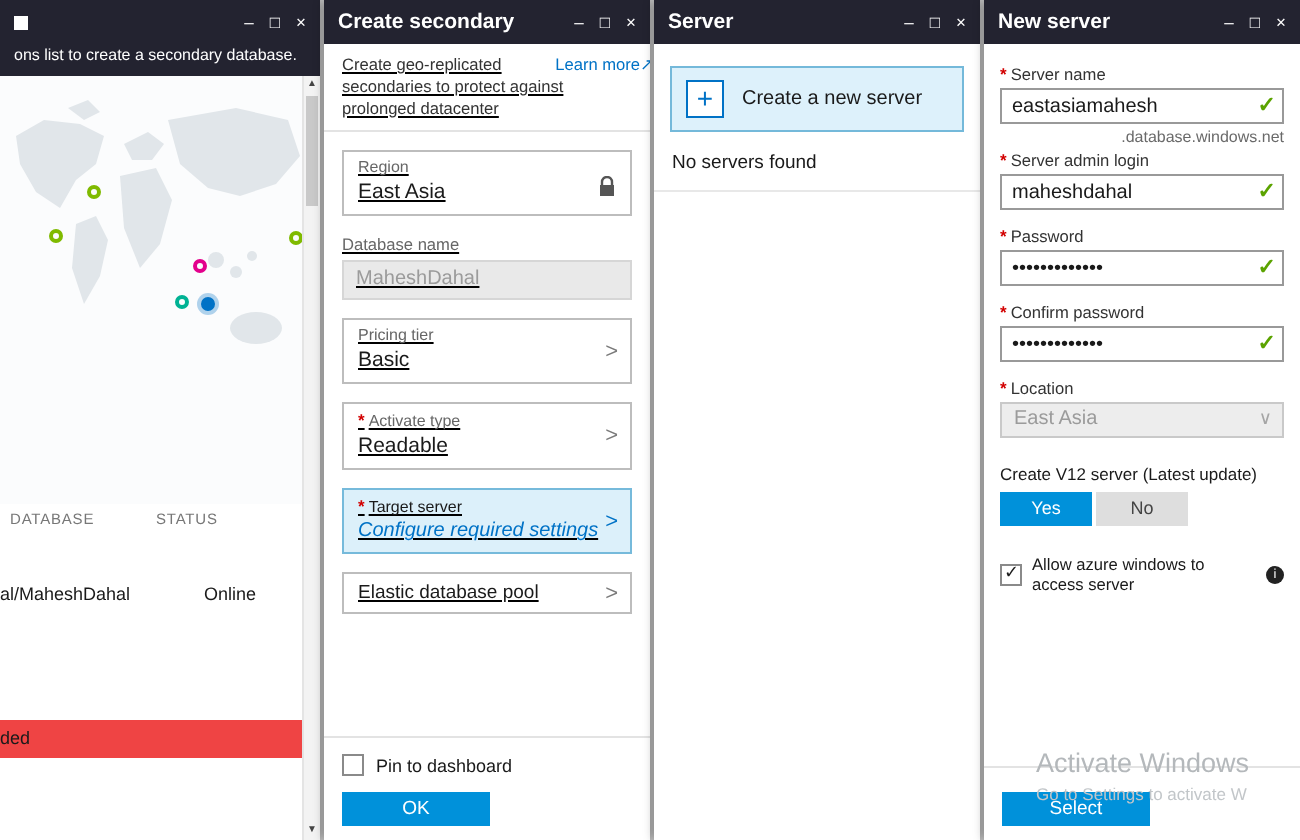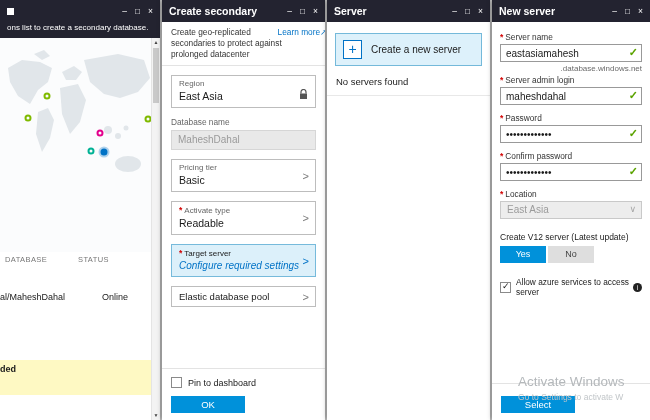--- a/index.html
+++ b/index.html
@@ -17,27 +17,27 @@
   .blade-square{width:7px;height:7px;background:#fff;margin-right:8px;}
   
   .dark-sub{background:#232330;color:#fff;font-size:8px;padding:1px 7px 6px;height:16px;white-space:nowrap;overflow:hidden;}
   .map-wrap{position:absolute;top:38px;left:0;width:151px;height:214px;background:#fbfcfd;overflow:hidden;}
   .marker{position:absolute;width:7px;height:7px;border:2px solid;border-radius:50%;transform:translate(-50%,-50%);cursor:pointer;}
   .marker.selected{box-shadow:0 0 0 2px rgba(0,114,198,.3);}
   .tbl-head{position:absolute;top:255px;left:0;right:10px;display:flex;font-size:7.5px;color:#777;letter-spacing:.4px;}
   .tbl-head .c1{width:78px;padding-left:5px;overflow:hidden;white-space:nowrap;}
   .tbl-row{position:absolute;top:292px;left:0;right:10px;display:flex;font-size:9px;color:#1a1a1a;}
   .tbl-row .c1{width:102px;overflow:hidden;white-space:nowrap;}
-  .hl-row{position:absolute;top:360px;left:0;right:9px;height:35px;background:#fef9c3;font-size:9px;color:#1a1a1a;line-height:19px;overflow:hidden;cursor:pointer;font-weight:bold;}
+  .hl-row{position:absolute;top:360px;left:0;right:9px;height:19px;background:#ef4444;font-size:9px;color:#1a1a1a;line-height:19px;overflow:hidden;cursor:pointer;}
   .scrollbar{position:absolute;top:38px;right:0;bottom:0;width:9px;background:#f3f3f3;border-left:1px solid #e4e4e4;}
   .scrollbar .arr{display:block;font-size:5px;color:#444;text-align:center;line-height:9px;cursor:pointer;}
   .scrollbar .arr.down{position:absolute;bottom:0;left:0;right:0;}
   .scrollbar .thumb{position:absolute;top:10px;left:1px;width:6px;height:55px;background:#c9c9c9;cursor:pointer;}
   
-  .b-body{padding:0 9px;position:relative;}
+  .b-body{padding:0 9px;position:relative;text-decoration:underline;}
   .desc{position:relative;margin-top:5px;font-size:8.3px;line-height:1.3;color:#333;width:112px;}
   .learnmore{position:absolute;right:-44px;top:0;color:#0072c6;font-size:8.3px;cursor:pointer;white-space:nowrap;}
   .divider{border-bottom:1px solid #e3e3e3;margin-top:6px;margin-left:-9px;margin-right:-9px;}
   .field-box{border:1px solid #bdbdbd;padding:3px 7px 5px;position:relative;margin-top:9px;background:#fff;}
   .field-box.clickable{cursor:pointer;}
   .field-label{font-size:8px;color:#666;}
   .field-value{font-size:10.5px;color:#1a1a1a;margin-top:2px;}
   .chevron{position:absolute;right:6px;top:50%;transform:translateY(-50%);color:#7a7a7a;font-size:11px;}
   .lock{position:absolute;right:7px;top:10px;}
   .req{color:#d20000;margin-right:2px;font-size:8.5px;font-weight:bold;}
@@ -262,21 +262,21 @@
   <span class="v12-label">Create V12 server (Latest update)</span>
   <div class="toggle">
     <span class="tog on">Yes</span>
     <span class="tog off">No</span>
   </div>
 
   <div class="allow-row">
     <span class="chk">
         <span class="tick">✓</span>
       </span>
-    <span class="allow-label">Allow azure services to access server</span>
+    <span class="allow-label">Allow azure windows to access server</span>
     <span class="info-dot">i</span>
   </div>
 
   <div class="bottom-bar">
     <div class="btn" style="margin-top:4px;">Select</div>
   </div>
 </div>
 
 <div class="watermark">
   <div class="w1">Activate Windows</div>

